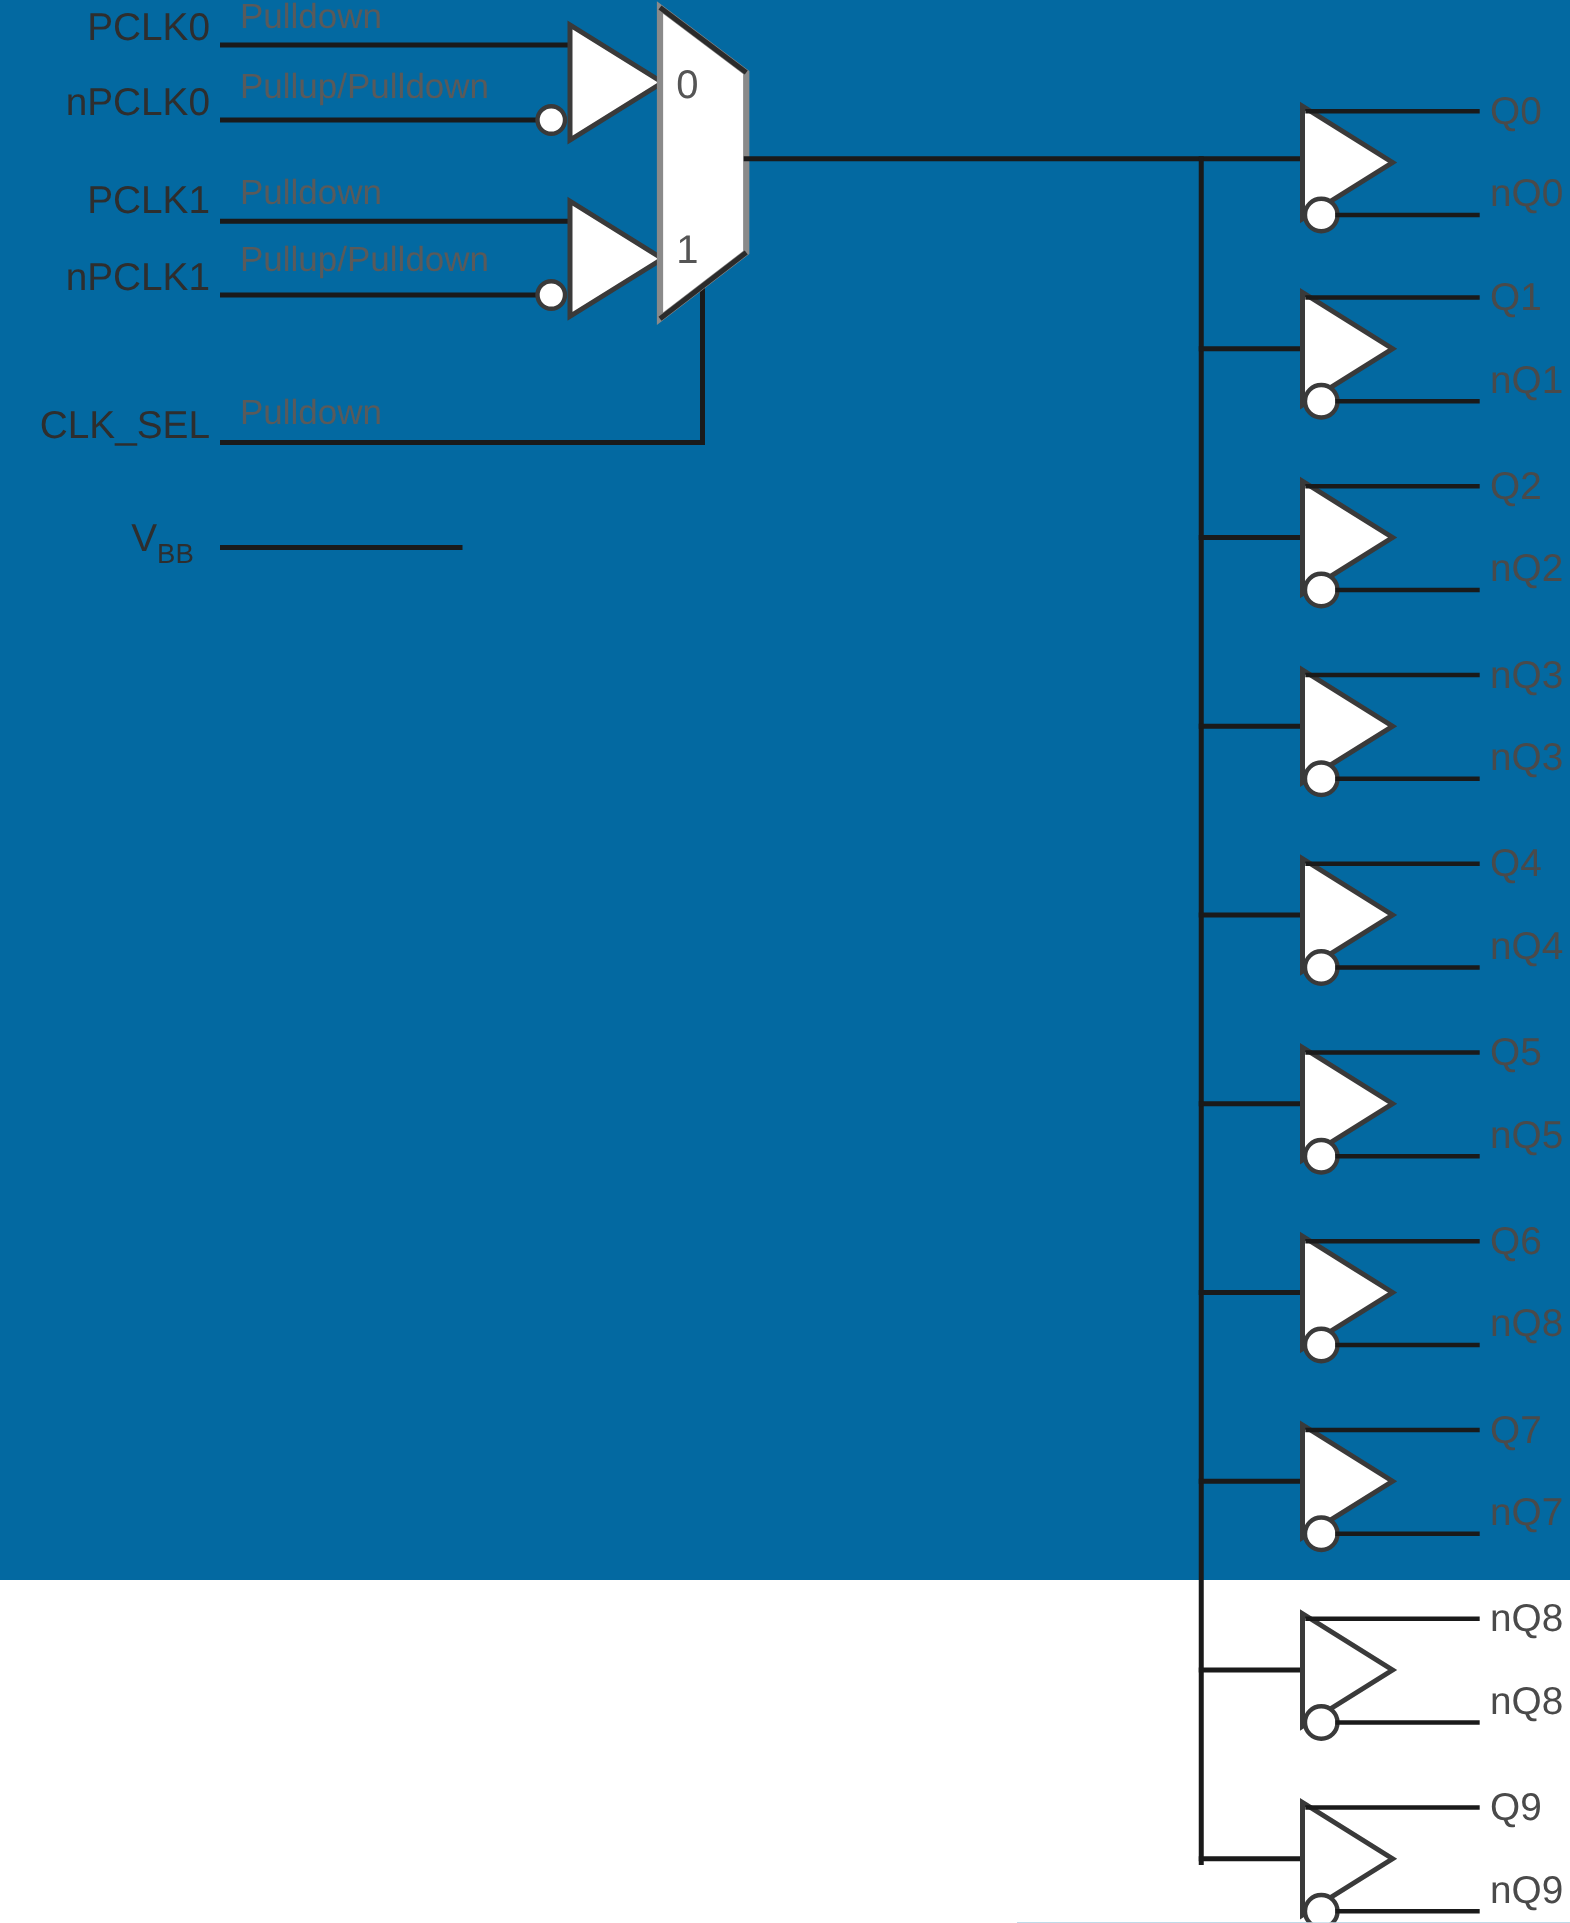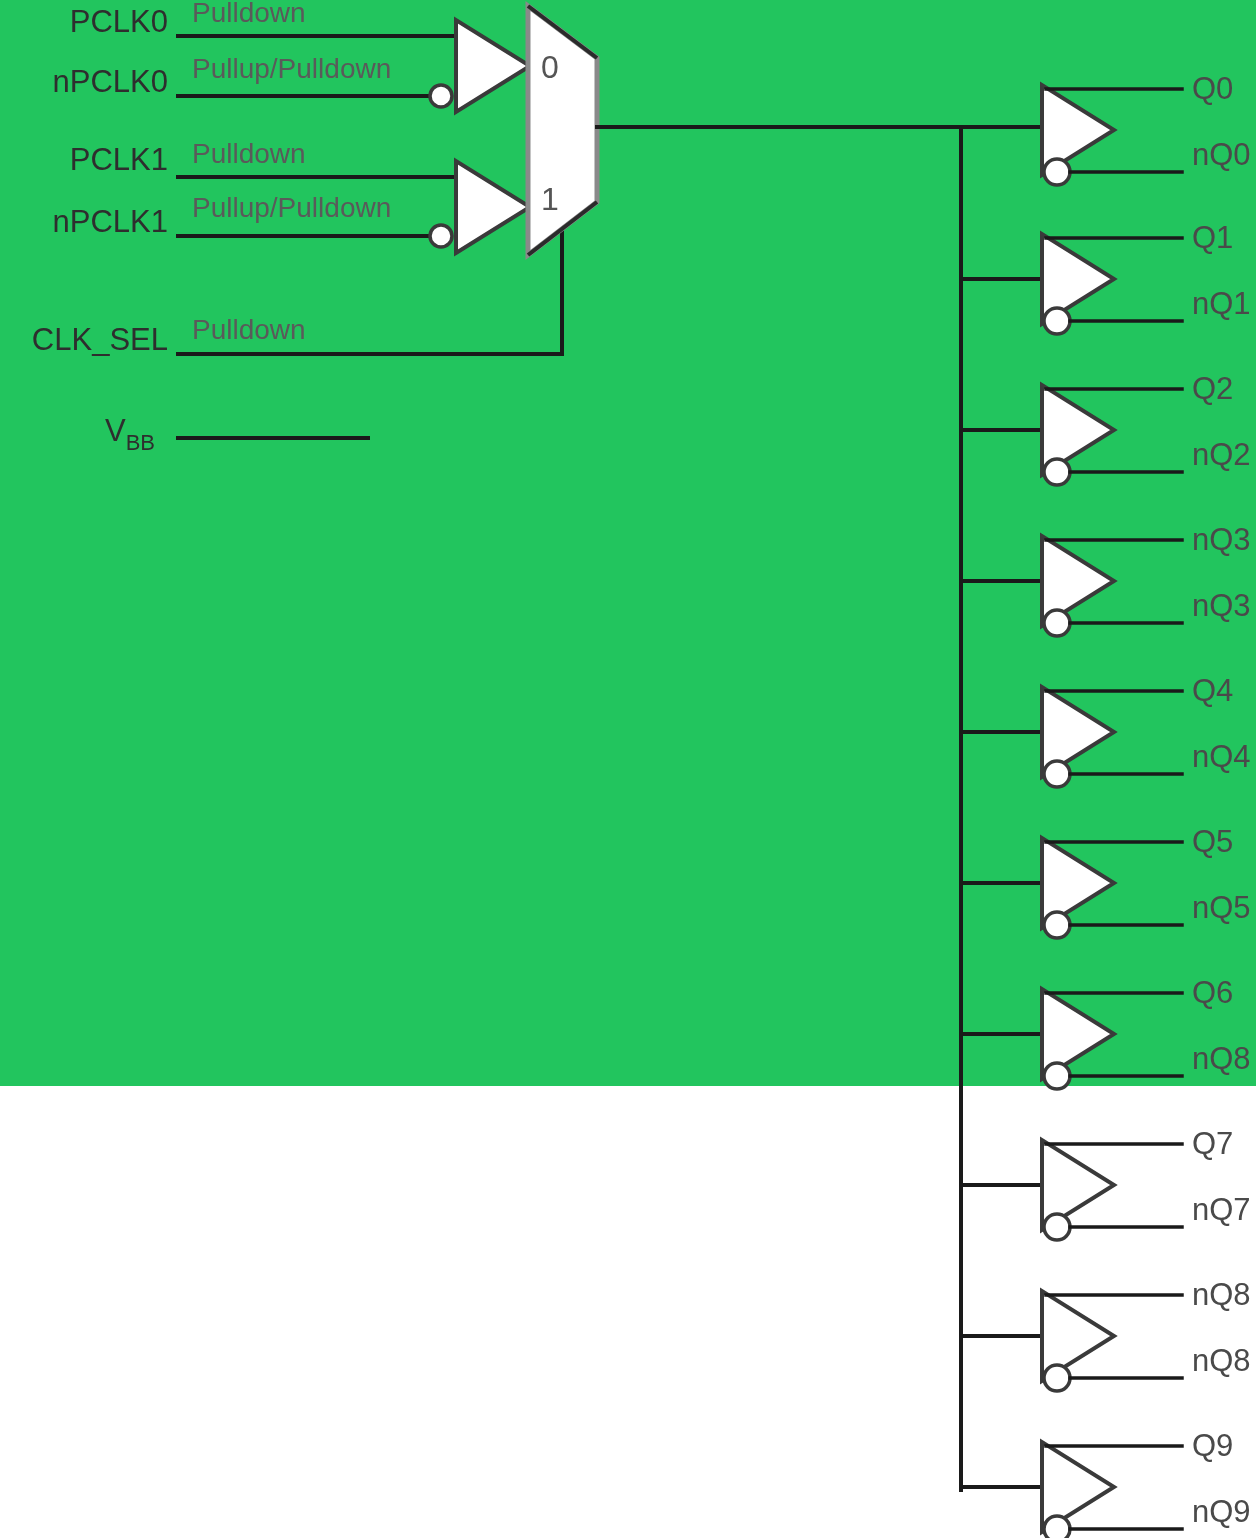--- a/index.html
+++ b/index.html
@@ -10,22 +10,22 @@
   }
   body {
     font-family: "Liberation Sans", sans-serif;
     width: 1256px;
     height: 1538px;
     overflow: hidden;
   }
   #diagram-root {
     position: relative;
     width: 1256px;
-    height: 1086px;
-    background: #22c55e;
+    height: 1264px;
+    background: #0369a1;
   }
   svg#schematic {
     display: block;
     width: 1256px;
     height: 1538px;
   }
   .wire {
     stroke: #1a1a1a;
     stroke-width: 4;
     fill: none;

